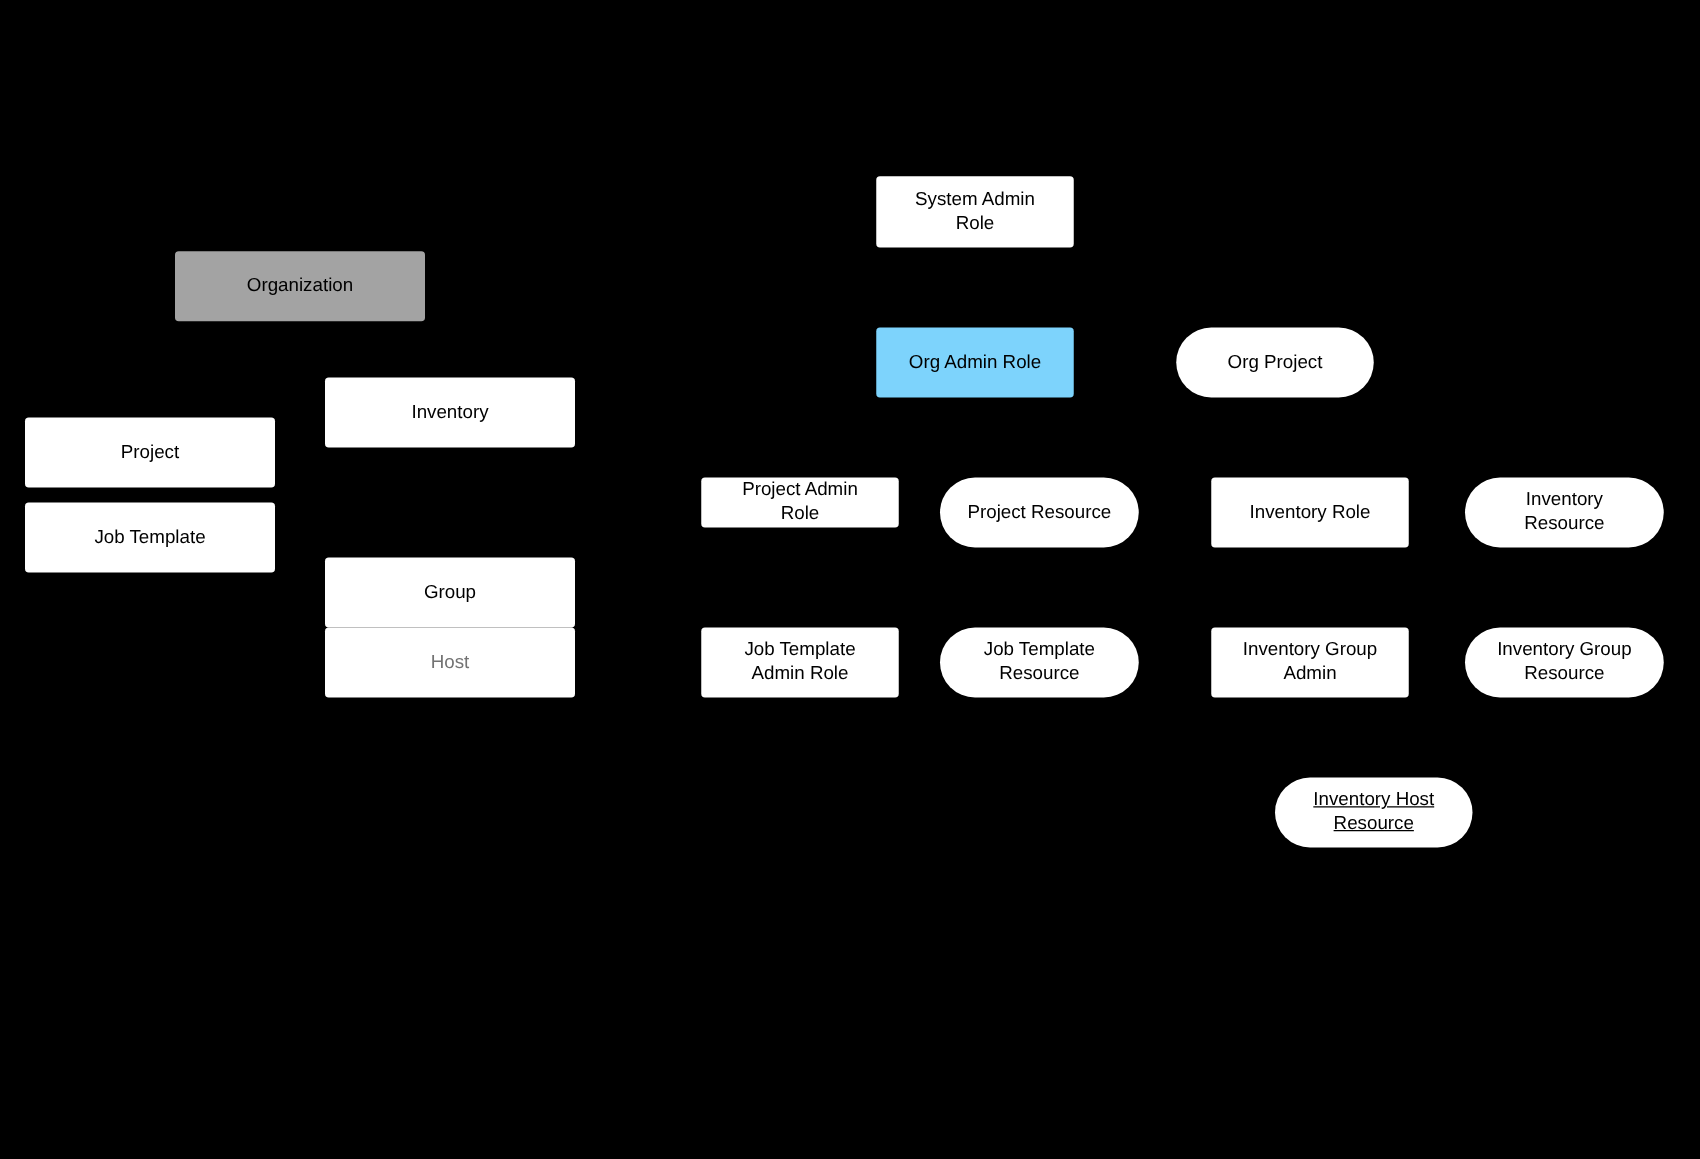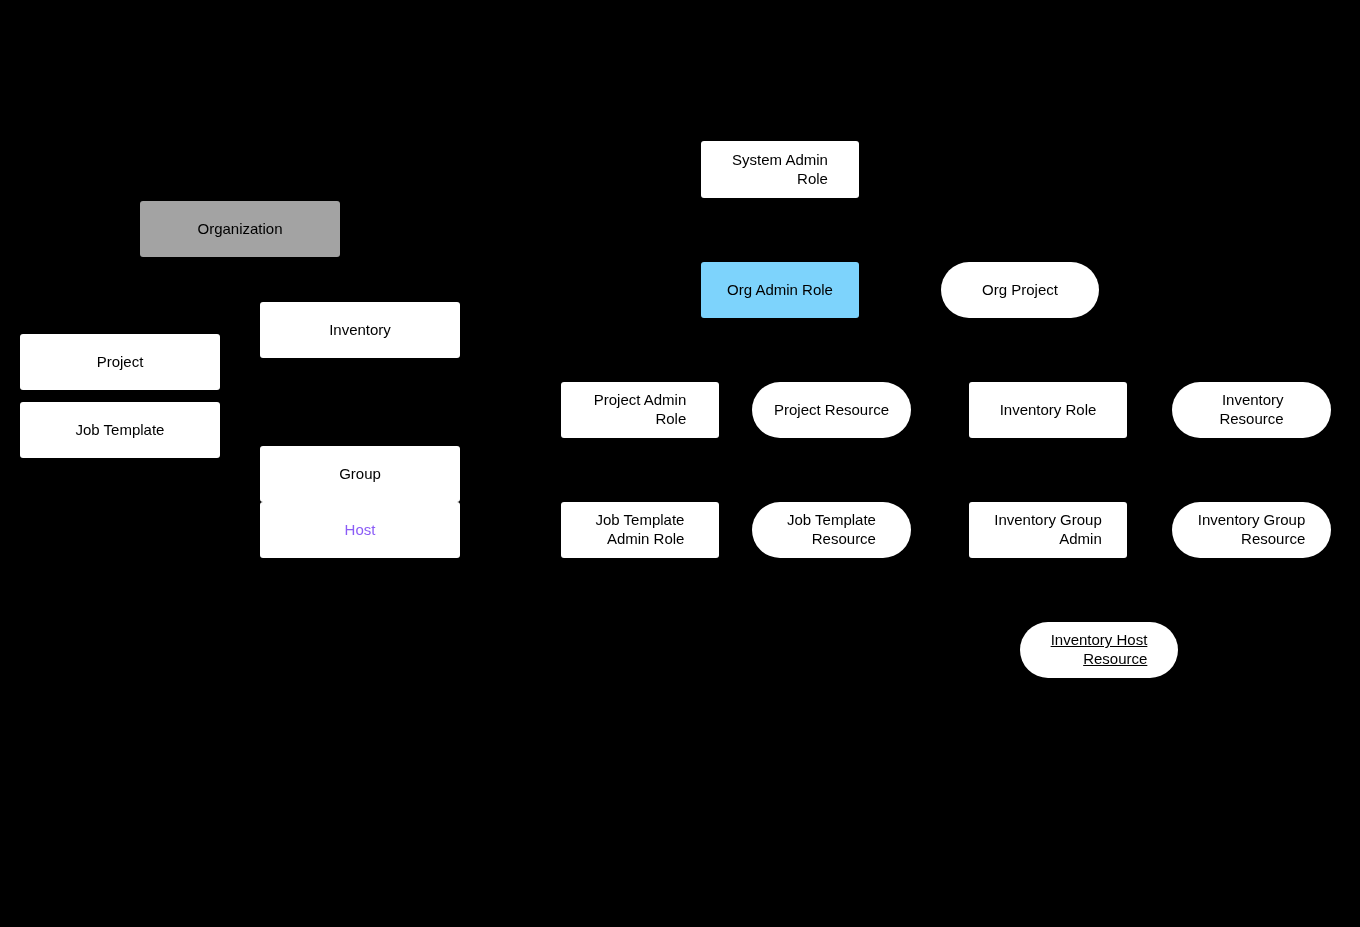--- a/index.html
+++ b/index.html
@@ -22,21 +22,21 @@
     height: 927px;
     background: #000000;
   }
   .node {
     position: absolute;
     background: #ffffff;
     color: #000000;
     display: flex;
     align-items: center;
     justify-content: center;
-    text-align: right;
+    text-align: center;
     font-size: 15px;
     line-height: 1.25;
     box-sizing: border-box;
     padding: 2px 6px;
     white-space: pre-line;
   }
   .node.rect {
     border-radius: 3px;
   }
   .node.pill {
@@ -45,26 +45,26 @@
 </style>
 </head>
 <body>
 
 <div id="canvas" style="background: rgb(0, 0, 0);">
     <div class="node rect" style="left: 140px; top: 201px; width: 200px; height: 56px; background: #a3a3a3; color: rgb(0, 0, 0);">Organization</div>
     <div class="node rect" style="left: 20px; top: 302px; width: 200px; height: 56px; background: rgb(255, 255, 255); color: rgb(0, 0, 0); margin-top: 32px;">Project</div>
     <div class="node rect" style="left: 260px; top: 302px; width: 200px; height: 56px; background: rgb(255, 255, 255); color: rgb(0, 0, 0);">Inventory</div>
     <div class="node rect" style="left: 20px; top: 402px; width: 200px; height: 56px; background: rgb(255, 255, 255); color: rgb(0, 0, 0);">Job Template</div>
     <div class="node rect" style="left: 260px; top: 402px; width: 200px; height: 56px; background: rgb(255, 255, 255); color: rgb(0, 0, 0); margin-top: 44px;">Group</div>
-    <div class="node rect" style="left: 260px; top: 502px; width: 200px; height: 56px; background: rgb(255, 255, 255); color: #8b5cf6;">Host</div>
+    <div class="node rect" style="left: 260px; top: 502px; width: 200px; height: 56px; background: rgb(255, 255, 255); color: #737373;">Host</div>
     <div class="node rect" style="left: 701px; top: 141px; width: 158px; height: 57px; background: rgb(255, 255, 255); color: rgb(0, 0, 0);">System Admin
 Role</div>
     <div class="node rect" style="left: 701px; top: 262px; width: 158px; height: 56px; background: #7dd3fc; color: rgb(0, 0, 0);">Org Admin Role</div>
     <div class="node pill" style="left: 941px; top: 262px; width: 158px; height: 56px; background: rgb(255, 255, 255); color: rgb(0, 0, 0);">Org Project</div>
-    <div class="node rect" style="left: 561px; top: 382px; width: 158px; height: 56px; background: rgb(255, 255, 255); color: rgb(0, 0, 0);">Project Admin
+    <div class="node rect" style="left: 561px; top: 382px; width: 158px; height: 40px; background: rgb(255, 255, 255); color: rgb(0, 0, 0);">Project Admin
 Role</div>
     <div class="node pill" style="left: 752px; top: 382px; width: 159px; height: 56px; background: rgb(255, 255, 255); color: rgb(0, 0, 0);">Project Resource</div>
     <div class="node rect" style="left: 969px; top: 382px; width: 158px; height: 56px; background: rgb(255, 255, 255); color: rgb(0, 0, 0);">Inventory Role</div>
     <div class="node pill" style="left: 1172px; top: 382px; width: 159px; height: 56px; background: rgb(255, 255, 255); color: rgb(0, 0, 0);">Inventory
 Resource</div>
     <div class="node rect" style="left: 561px; top: 502px; width: 158px; height: 56px; background: rgb(255, 255, 255); color: rgb(0, 0, 0);">Job Template
 Admin Role</div>
     <div class="node pill" style="left: 752px; top: 502px; width: 159px; height: 56px; background: rgb(255, 255, 255); color: rgb(0, 0, 0);">Job Template
 Resource</div>
     <div class="node rect" style="left: 969px; top: 502px; width: 158px; height: 56px; background: rgb(255, 255, 255); color: rgb(0, 0, 0);">Inventory Group

